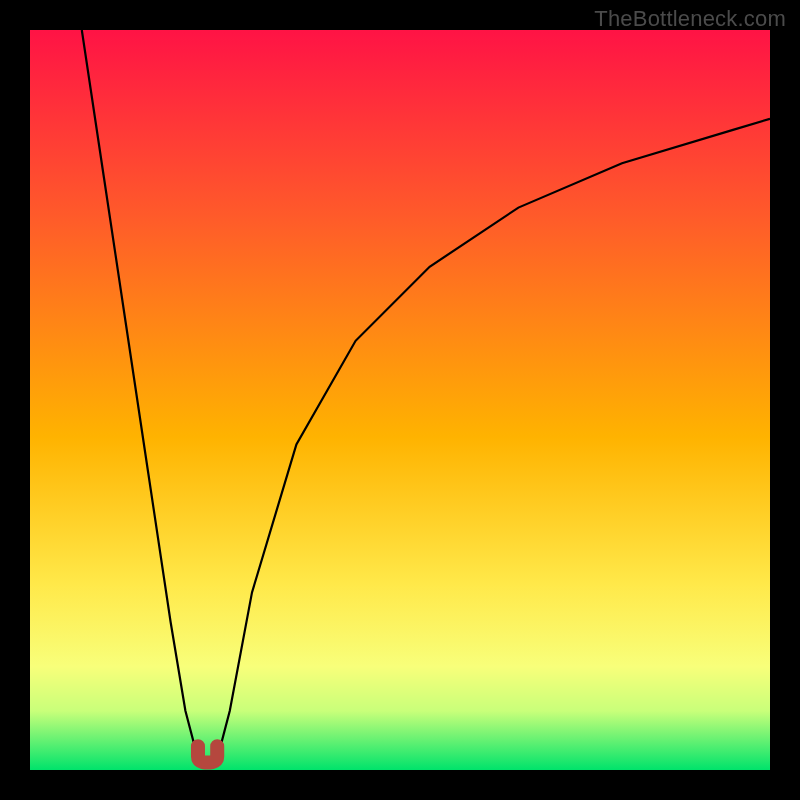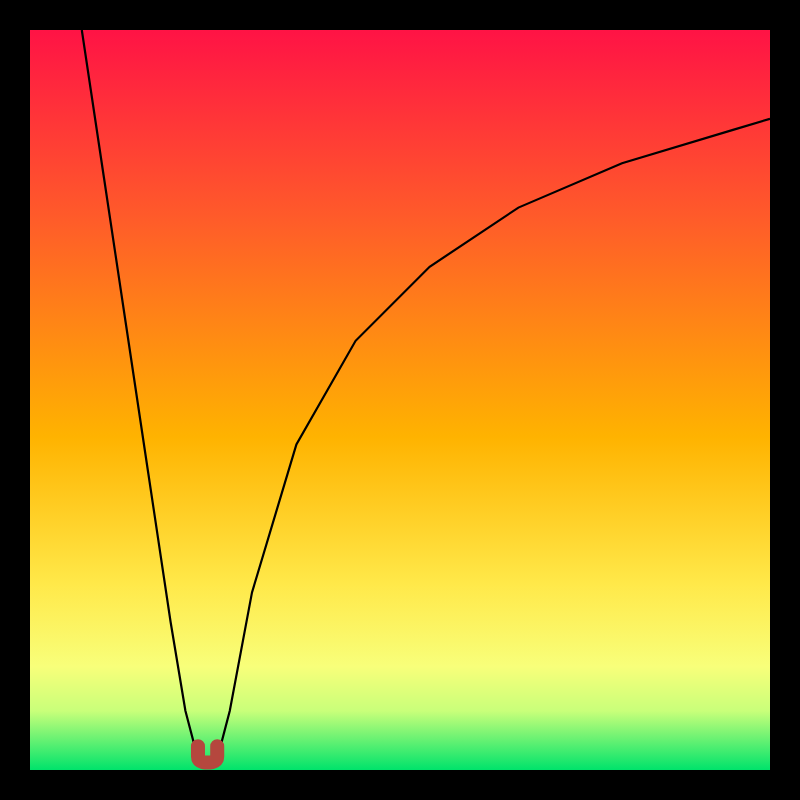--- a/index.html
+++ b/index.html
@@ -50,20 +50,21 @@
     stroke: #000;
     stroke-width: 2.2;
     fill: none;
   }
 </style>
 </head>
 <body>
 
 <div class="frame">
 
+  <div class="watermark">TheBottleneck.com</div>
 
   <div class="plot-area">
     <svg id="plot-svg" viewBox="0 0 740 740">
       <defs>
         <linearGradient id="bg-grad" x1="0" y1="0" x2="0" y2="1">
             <stop offset="0%" stop-color="#ff1345"></stop>
             <stop offset="25%" stop-color="#ff5a2a"></stop>
             <stop offset="55.00000000000001%" stop-color="#ffb300"></stop>
             <stop offset="75%" stop-color="#ffe94a"></stop>
             <stop offset="86%" stop-color="#f8ff7a"></stop>

